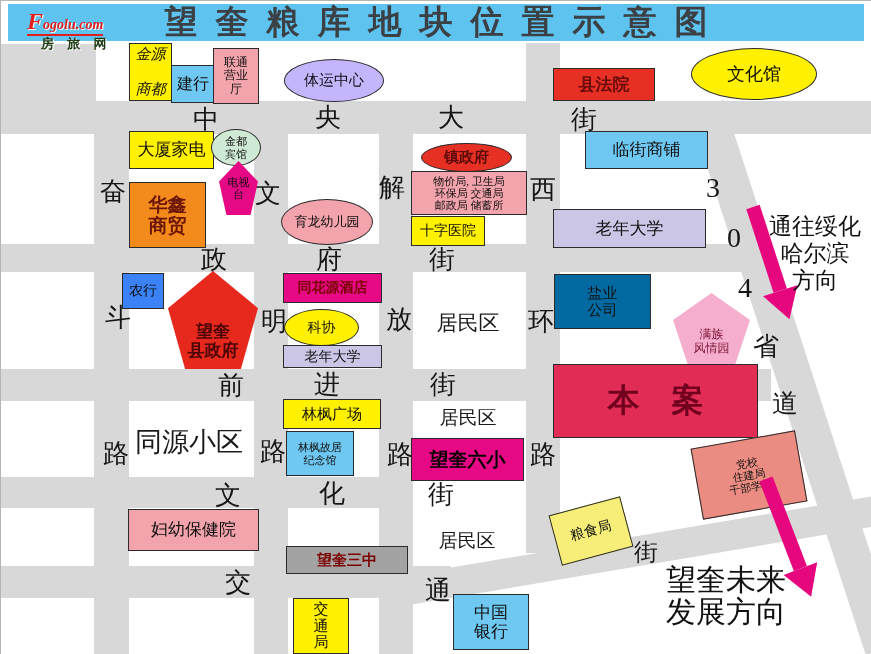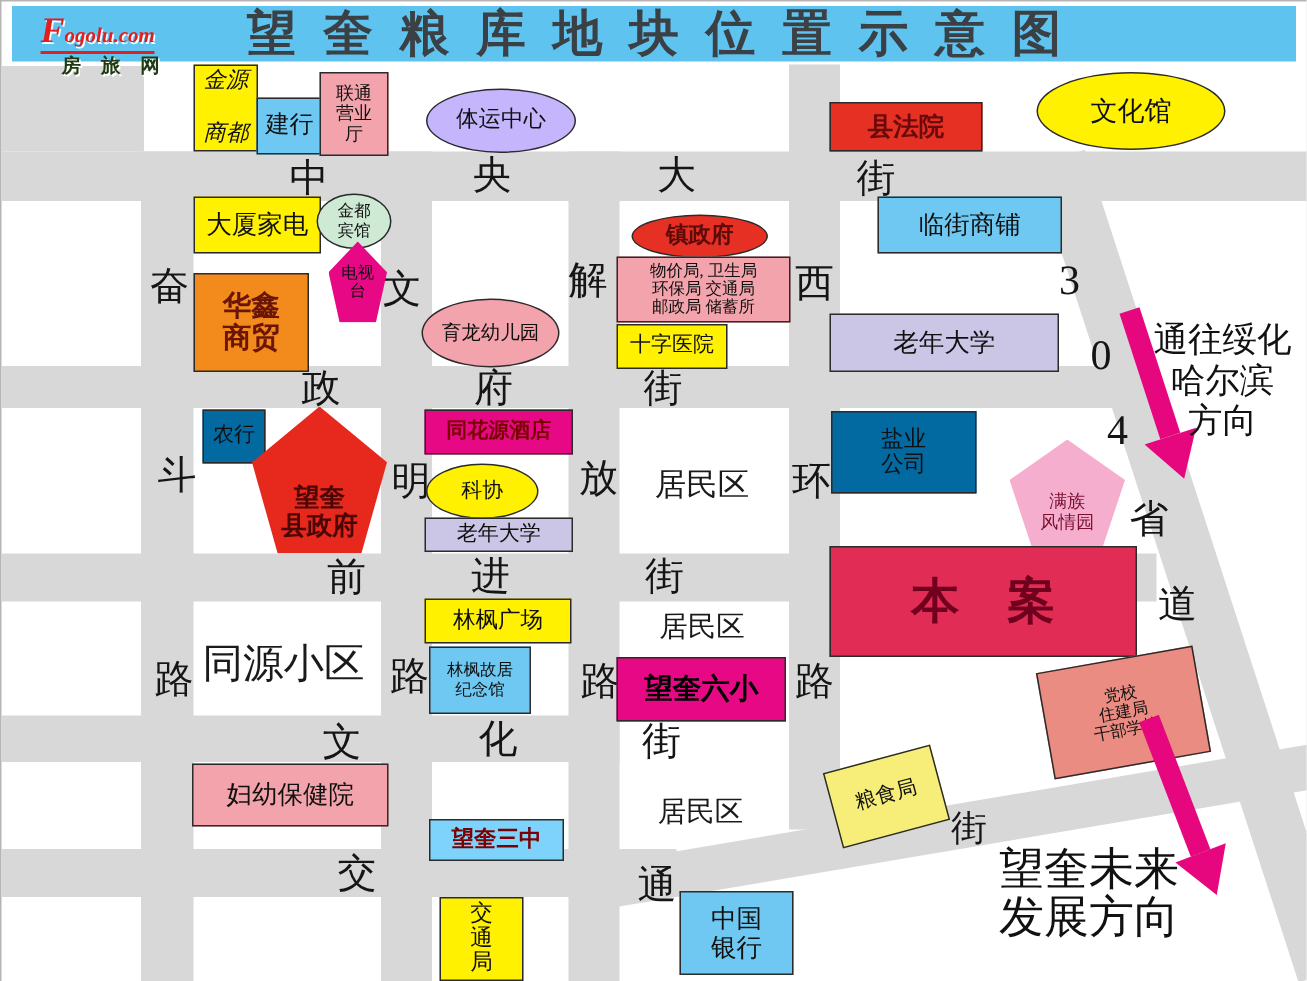--- a/index.html
+++ b/index.html
@@ -138,21 +138,21 @@
       </div>
       <div class="block" style="left: 410px; top: 215px; width: 74px; height: 30px; background: rgb(255, 241, 0); font-size: 14px;">
         <div class="">十字医院</div>
       </div>
       <div class="block" style="left: 552px; top: 130px; width: 123px; height: 38px; background: rgb(111, 200, 242); font-size: 17px; margin-left: 32px;">
         <div class="">临街商铺</div>
       </div>
       <div class="block" style="left: 552px; top: 208px; width: 153px; height: 39px; background: rgb(203, 197, 230); font-size: 17px;">
         <div class="">老年大学</div>
       </div>
-      <div class="block" style="left: 134px; top: 272px; width: 42px; height: 36px; background: #0369a1; font-size: 14px;">
+      <div class="block" style="left: 121px; top: 272px; width: 42px; height: 36px; background: #3b82f6; font-size: 14px;">
         <div class="">农行</div>
       </div>
       <div class="block pentagon low" style="left: 167px; top: 270px; width: 90px; height: 98px; background: rgb(231, 40, 28); color: rgb(74, 5, 5); font-size: 17px; font-weight: bold;">
         <div class="">望奎</div>
         <div class="">县政府</div>
       </div>
       <div class="block" style="left: 282px; top: 272px; width: 99px; height: 30px; background: rgb(230, 8, 132); color: rgb(123, 0, 0); font-size: 14px; font-weight: bold;">
         <div class="">同花源酒店</div>
       </div>
       <div class="block ellipse" style="left: 283px; top: 308px; width: 75px; height: 37px; background: rgb(255, 241, 0); font-size: 14px;">
@@ -183,21 +183,21 @@
         <div class="">望奎六小</div>
       </div>
       <div class="block" style="left: 695px; top: 438px; width: 106px; height: 72px; background: rgb(234, 140, 130); font-size: 11px; transform: rotate(-10deg);">
         <div class="">党校</div>
         <div class="">住建局</div>
         <div class="">干部学校</div>
       </div>
       <div class="block" style="left: 127px; top: 508px; width: 131px; height: 42px; background: rgb(242, 163, 171); font-size: 17px;">
         <div class="">妇幼保健院</div>
       </div>
-      <div class="block" style="left: 285px; top: 545px; width: 90px; height: 28px; background: #7dd3fc; color: rgb(123, 0, 0); font-size: 15px; font-weight: bold;">
+      <div class="block" style="left: 285px; top: 545px; width: 122px; height: 28px; background: #a3a3a3; color: rgb(123, 0, 0); font-size: 15px; font-weight: bold;">
         <div class="">望奎三中</div>
       </div>
       <div class="block" style="left: 553px; top: 504px; width: 74px; height: 52px; background: rgb(246, 238, 121); font-size: 14px; transform: rotate(-15deg);">
         <div class="">粮食局</div>
       </div>
       <div class="block" style="left: 292px; top: 597px; width: 56px; height: 56px; background: rgb(255, 241, 0); font-size: 15px;">
         <div class="">交</div>
         <div class="">通</div>
         <div class="">局</div>
       </div>

